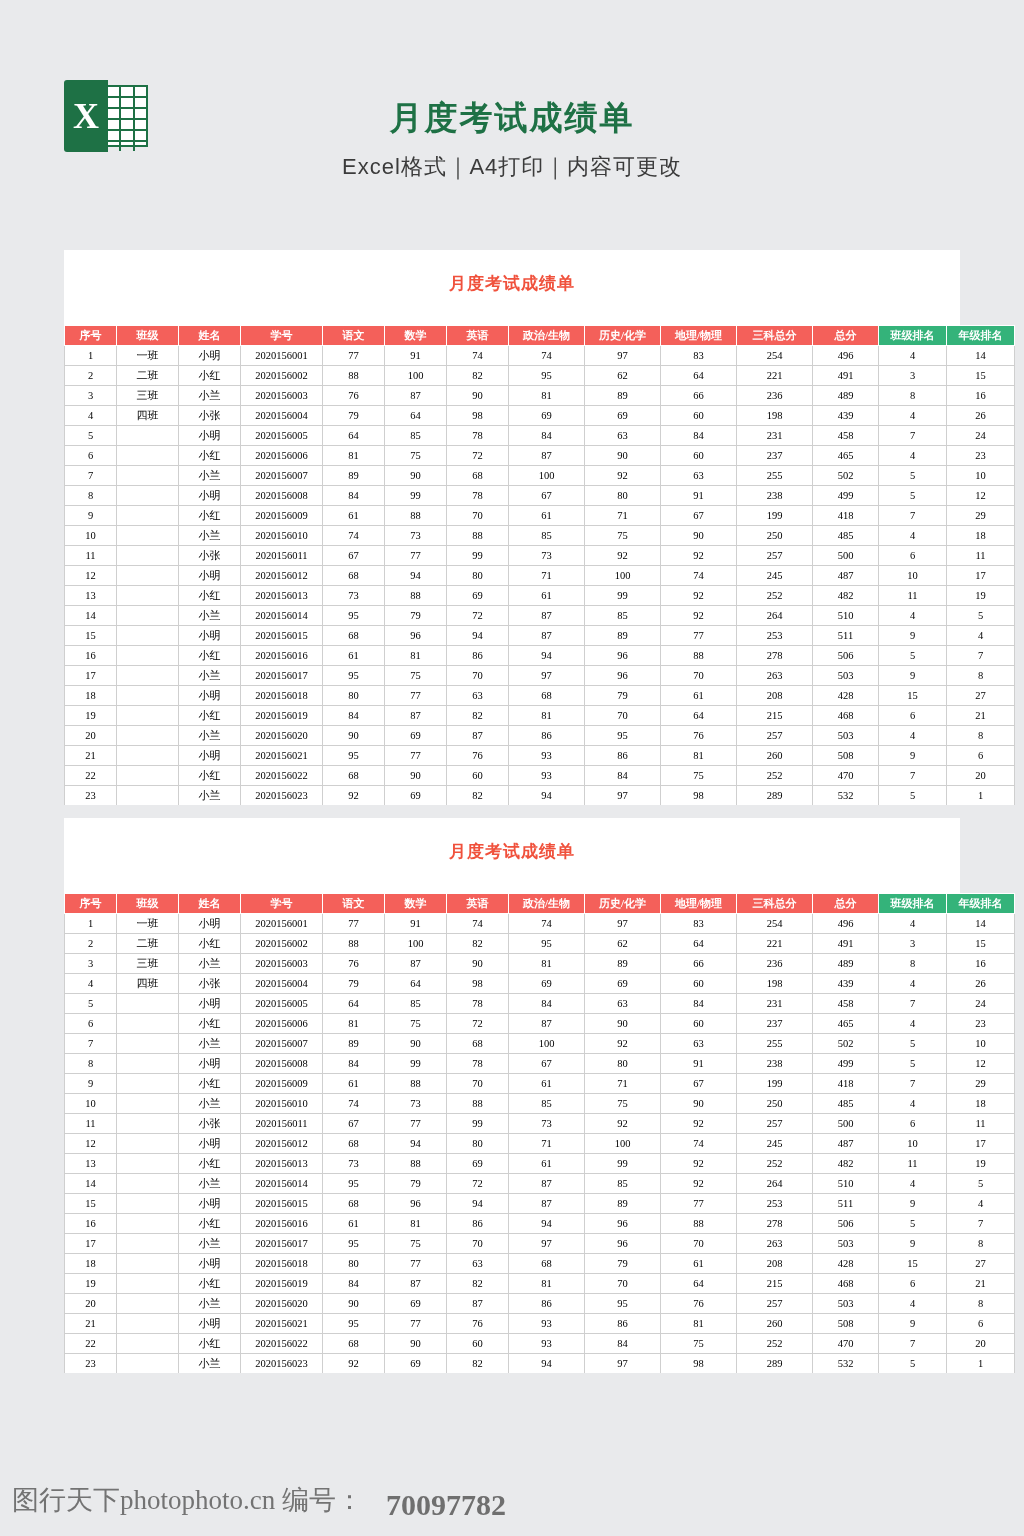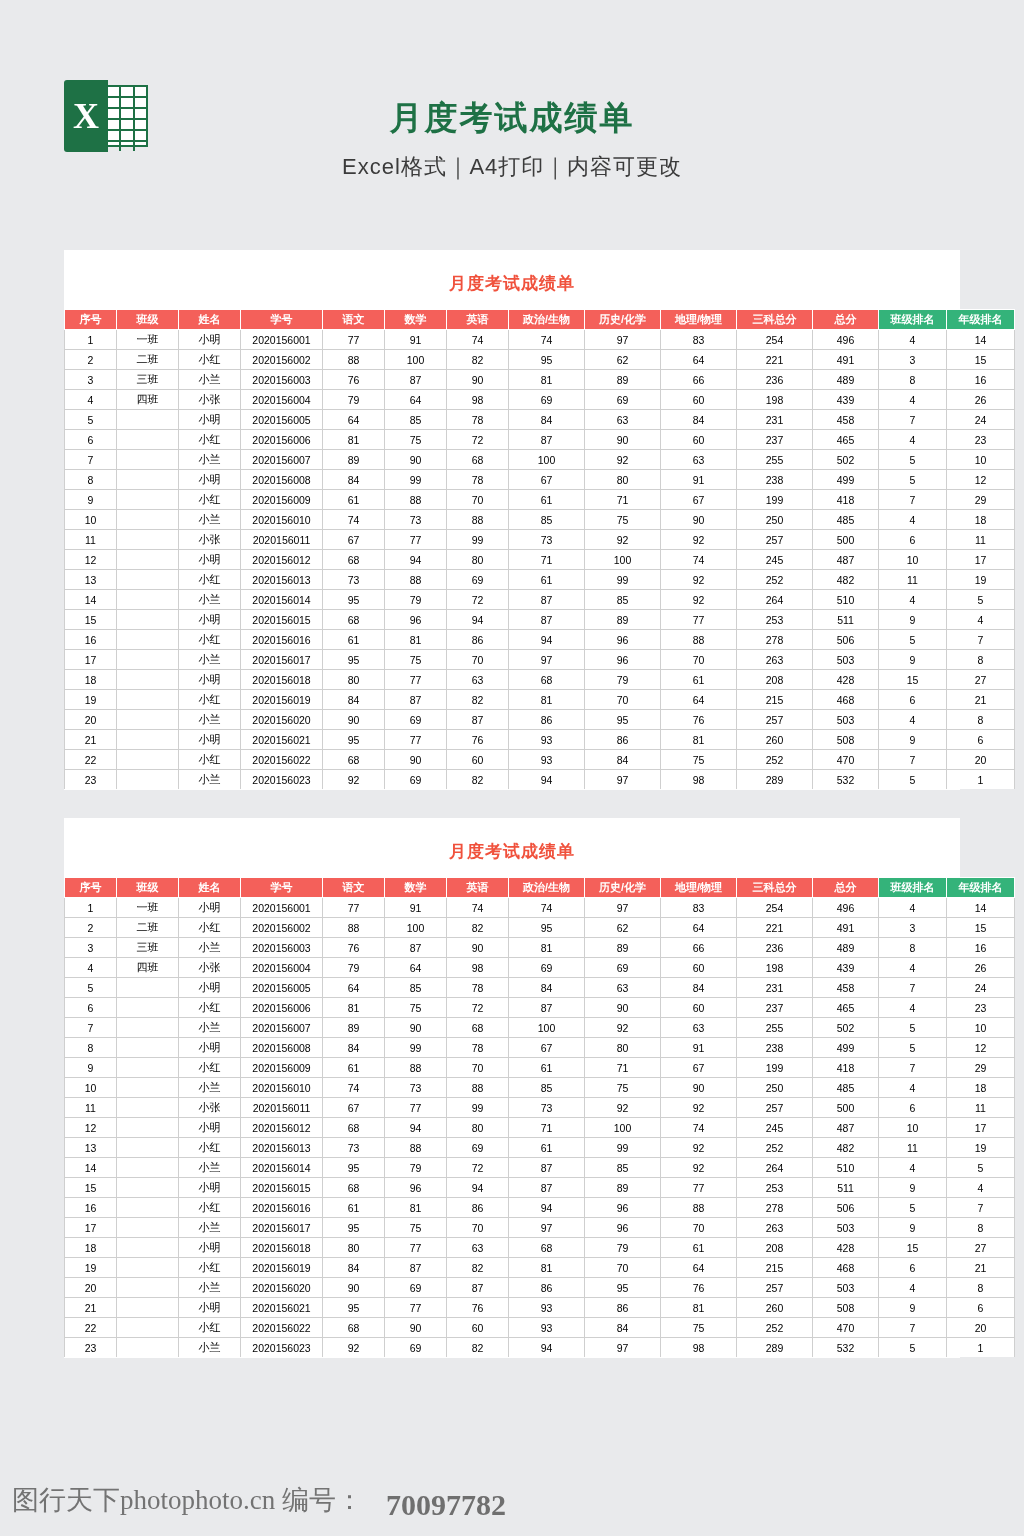--- a/index.html
+++ b/index.html
@@ -103,23 +103,24 @@
     font-size: 17px;
     font-weight: bold;
     color: #f0513c;
     padding-top: 22px;
     padding-bottom: 14px;
     letter-spacing: 1px;
   }
 
   .grade-table {
     border-collapse: collapse;
-    margin: 0 auto;
+    margin: 16px auto;
     width: 846px;
     table-layout: fixed;
+    font-family: Liberation Serif, serif;
   }
   .grade-table th {
     background: #f4605a;
     color: #ffffff;
     font-size: 11px;
     font-weight: bold;
     height: 19px;
     border: 1px solid #ffffff;
     text-align: center;
     padding: 0;

